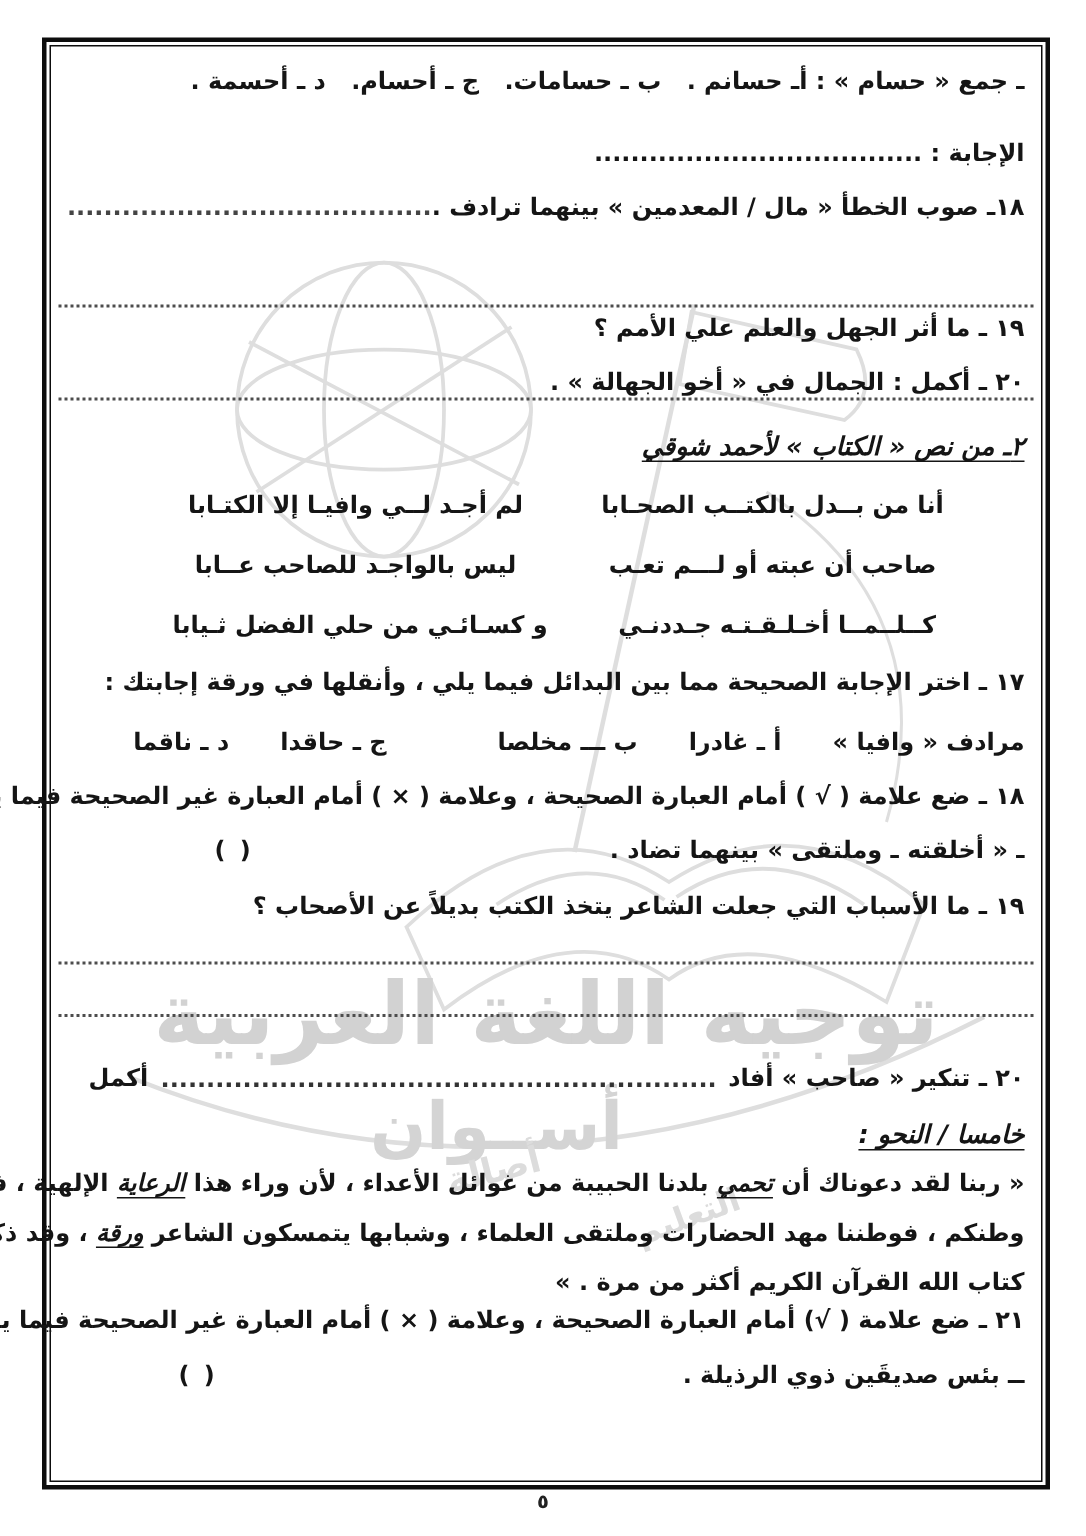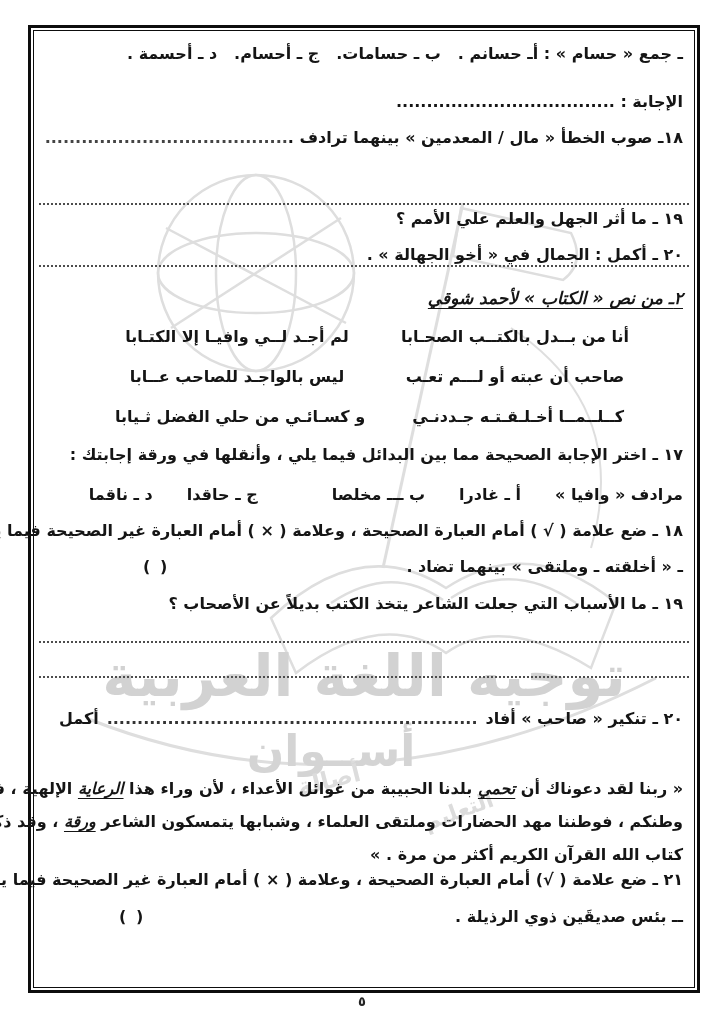--- a/index.html
+++ b/index.html
@@ -155,20 +155,23 @@
 
     <div class="dotline" style="top:610px;"></div>
     <div class="dotline" style="top:645px;"></div>
 
     <div class="row gaprow" style="top:679px;left:28px;">
       <span>٢٠ ـ  تنكير  «  صاحب » أفاد</span>
       <span class="dots-leader">......................................................................</span>
       <span>أكمل</span>
     </div>
 
+    <div class="row" style="top:717px;font-size:17px;">
+      <span class="underl">خامسا / النحو :</span>
+    </div>
 
     <div class="row passage-line" style="top:749px;">
       <span>« ربنا لقد دعوناك أن </span><span class="underl">تحمي</span><span> بلدنا الحبيبة من غوائل الأعداء ، لأن وراء هذا </span><span class="underl">الرعاية</span><span> الإلهية ، فحبذا</span>
     </div>
     <div class="row passage-line" style="top:782px;">
       <span>وطنكم ، فوطننا مهد الحضارات وملتقى العلماء ، وشبابها يتمسكون الشاعر </span><span class="underl">ورقة</span><span> ، وقد ذكرت في</span>
     </div>
     <div class="row passage-line" style="top:815px;">
       <span>كتاب الله القرآن الكريم أكثر من مرة . »</span>
     </div>

